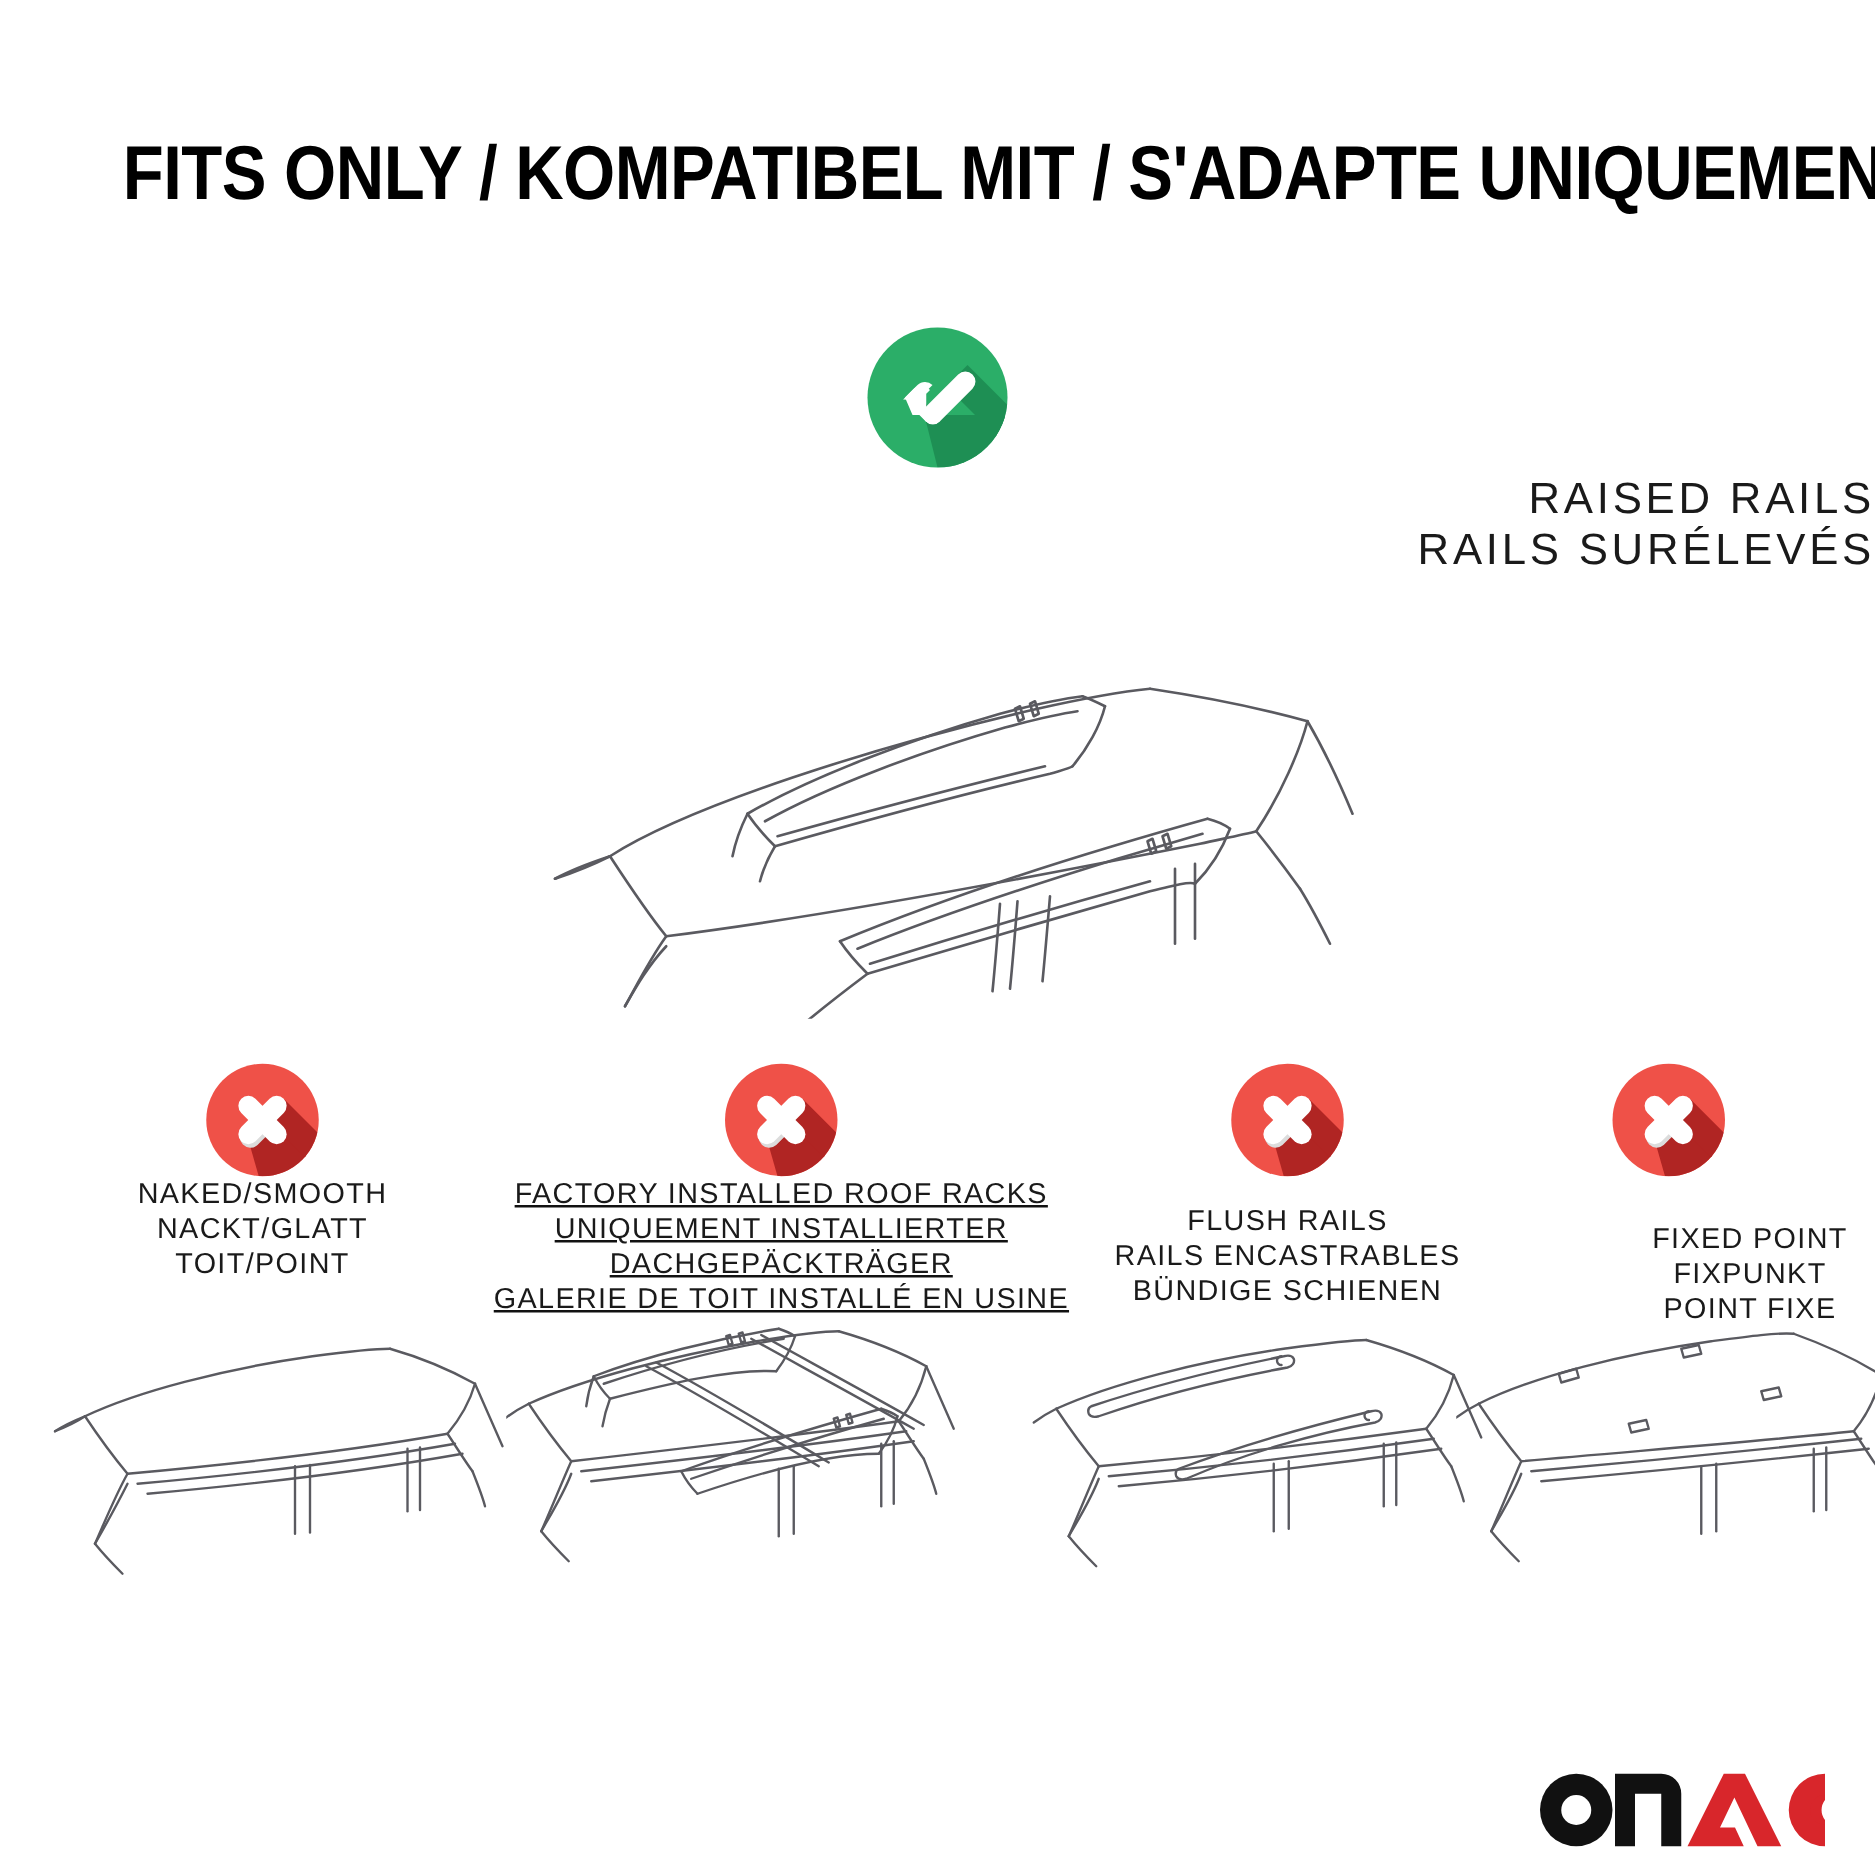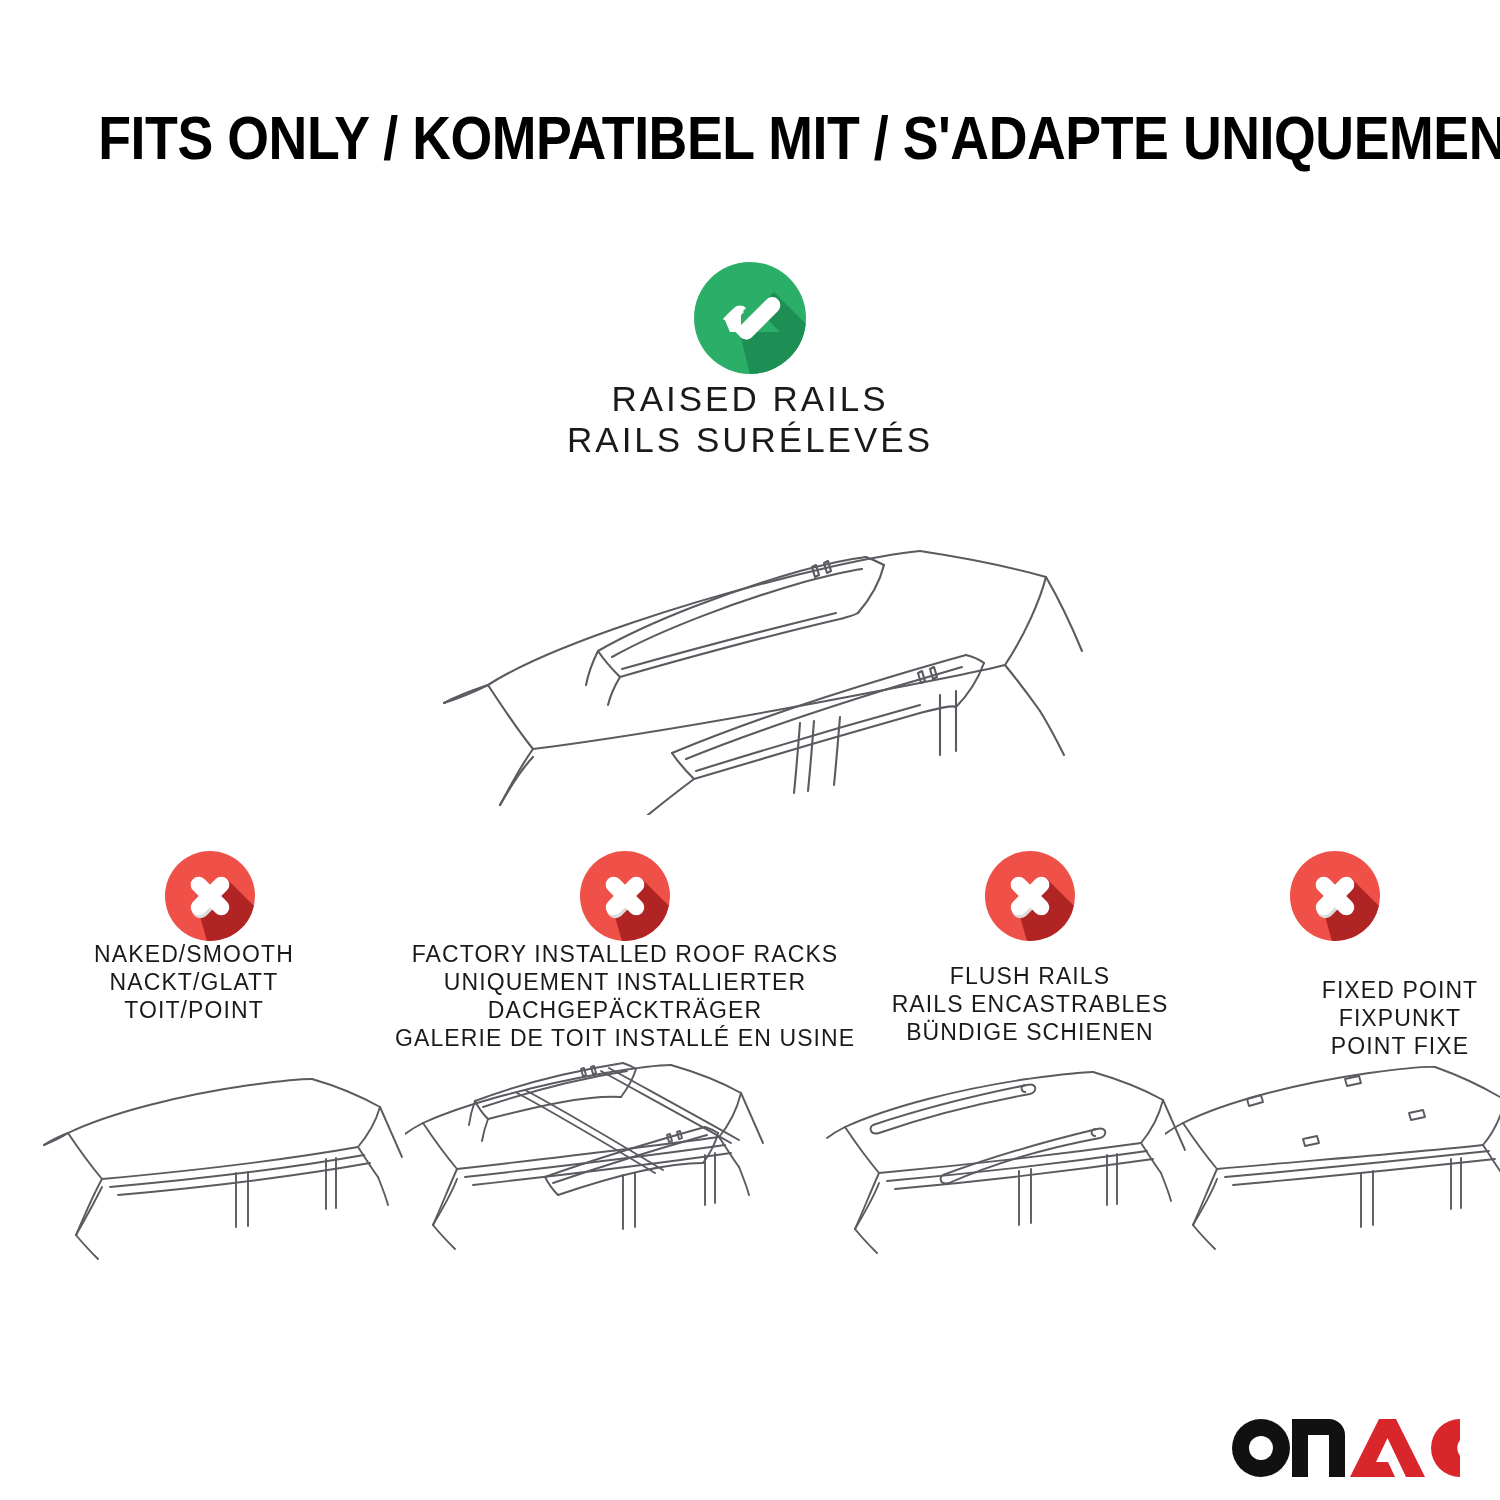--- a/index.html
+++ b/index.html
@@ -67,21 +67,21 @@
     width: 100%;
     height: 100%;
   }
 
   
   .head-block {
     position: absolute;
     left: 0;
     top: 378px;
     width: 1500px;
-    text-align: center;
+    text-align: right;
   }
   .head-line {
     font-family: "Liberation Sans", sans-serif;
     font-weight: 300;
     font-size: 35px;
     letter-spacing: 3.0px;
     line-height: 41px;
     color: #1a1a1a;
     white-space: nowrap;
   }
@@ -252,27 +252,27 @@
   </svg>
   <svg class="glyph-svg" viewBox="0 0 90 90">
     <path d="M38 44 l12 12 l-9 9 a8.5 8.5 0 0 1 -12 -12 z" fill="#DCDCDC"></path>
     <g fill="#ffffff">
       <rect x="21" y="37" width="48" height="16" rx="8" transform="rotate(45 45 45)"></rect>
       <rect x="21" y="37" width="48" height="16" rx="8" transform="rotate(-45 45 45)"></rect>
     </g>
   </svg>
 </div>
 
-<div class="col" style="left:44px; width:300px;">
+<div class="col" style="left:60px; width:300px;">
   <div class="col-label">NAKED/SMOOTH</div>
   <div class="col-label">NACKT/GLATT</div>
   <div class="col-label">TOIT/POINT</div>
 </div>
 
-<div class="col" style="left:395px; width:460px;">
+<div class="col" style="left:395px; width:460px;text-decoration:underline;">
   <div class="col-label">FACTORY INSTALLED ROOF RACKS</div>
   <div class="col-label">UNIQUEMENT INSTALLIERTER</div>
   <div class="col-label">DACHGEPÄCKTRÄGER</div>
   <div class="col-label">GALERIE DE TOIT INSTALLÉ EN USINE</div>
 </div>
 
 <div class="col" style="left:860px; width:340px; top:962px;">
   <div class="col-label">FLUSH RAILS</div>
   <div class="col-label">RAILS ENCASTRABLES</div>
   <div class="col-label">BÜNDIGE SCHIENEN</div>

